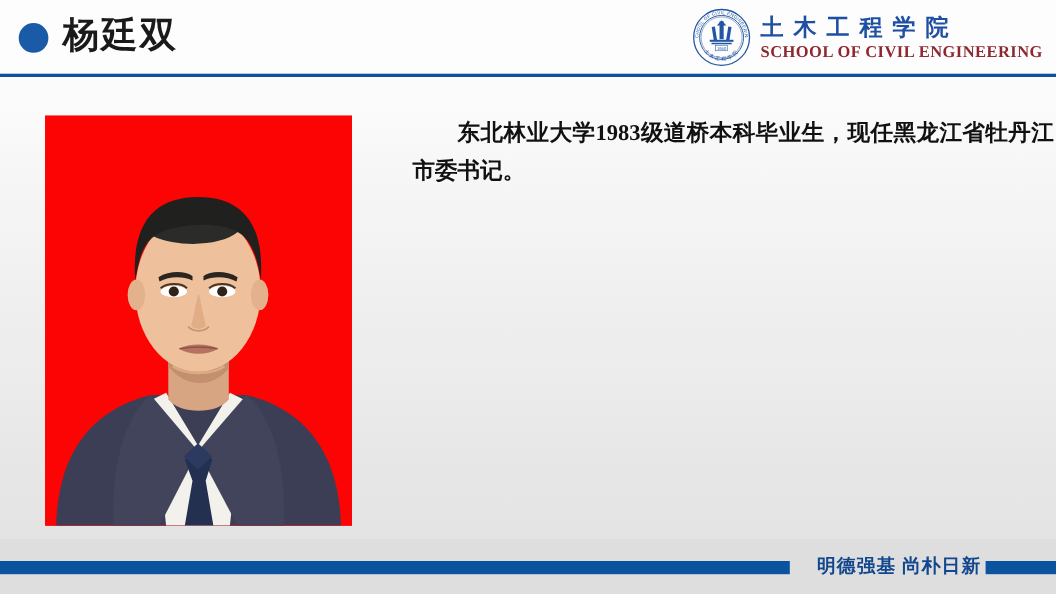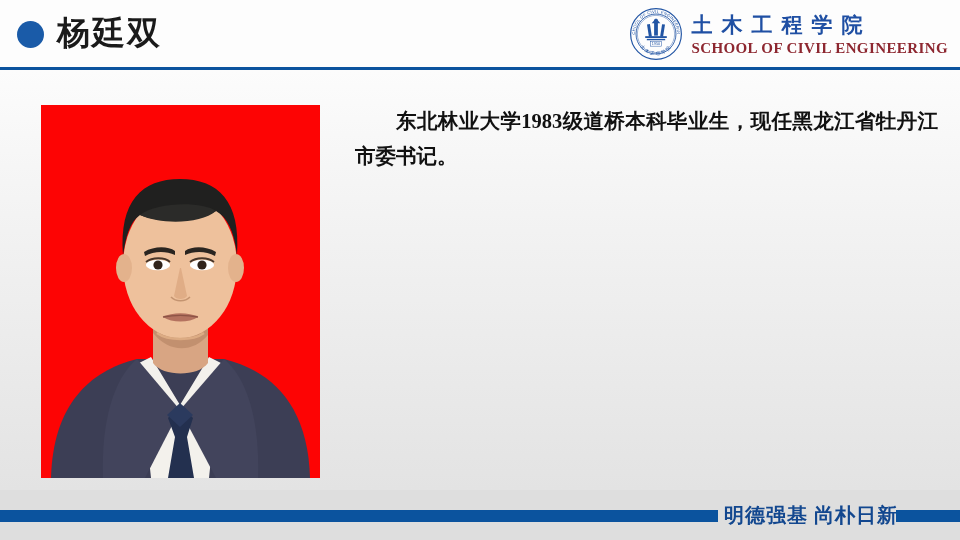--- a/index.html
+++ b/index.html
@@ -107,21 +107,21 @@
     left: 41px; top: 105px;
     width: 279px; height: 373px;
     background: #fd0404;
     overflow: hidden;
   }
   .photo svg { display: block; width: 100%; height: 100%; }
 
   
   .bio {
     position: absolute;
-    left: 355px; top: 104px;
+    left: 375px; top: 104px;
     width: 583px;
   }
   .bio p {
     margin: 0;
     font-family: "Liberation Serif", "DejaVu Serif", serif;
     font-size: 20.5px;
     font-weight: bold;
     color: #111111;
     line-height: 35.2px;
     text-align: justify;
@@ -149,23 +149,23 @@
     position: absolute;
     left: 896px; top: 510px;
     width: 64px;
     height: 12px;
     background: #0b539e;
   }
   .footer-motto {
     position: absolute;
     left: 724px; top: 503px;
     width: 168px;
-    text-align: center;
-    font-family: "Liberation Serif", "DejaVu Serif", serif;
-    font-size: 20px;
+    text-align: right;
+    font-family: "Liberation Serif", "DejaVu Serif", serif;
+    font-size: 17px;
     font-weight: bold;
     color: #12478f;
     letter-spacing: 1px;
     line-height: 24px;
     white-space: nowrap;
   }
 </style>
 </head>
 <body>
 

